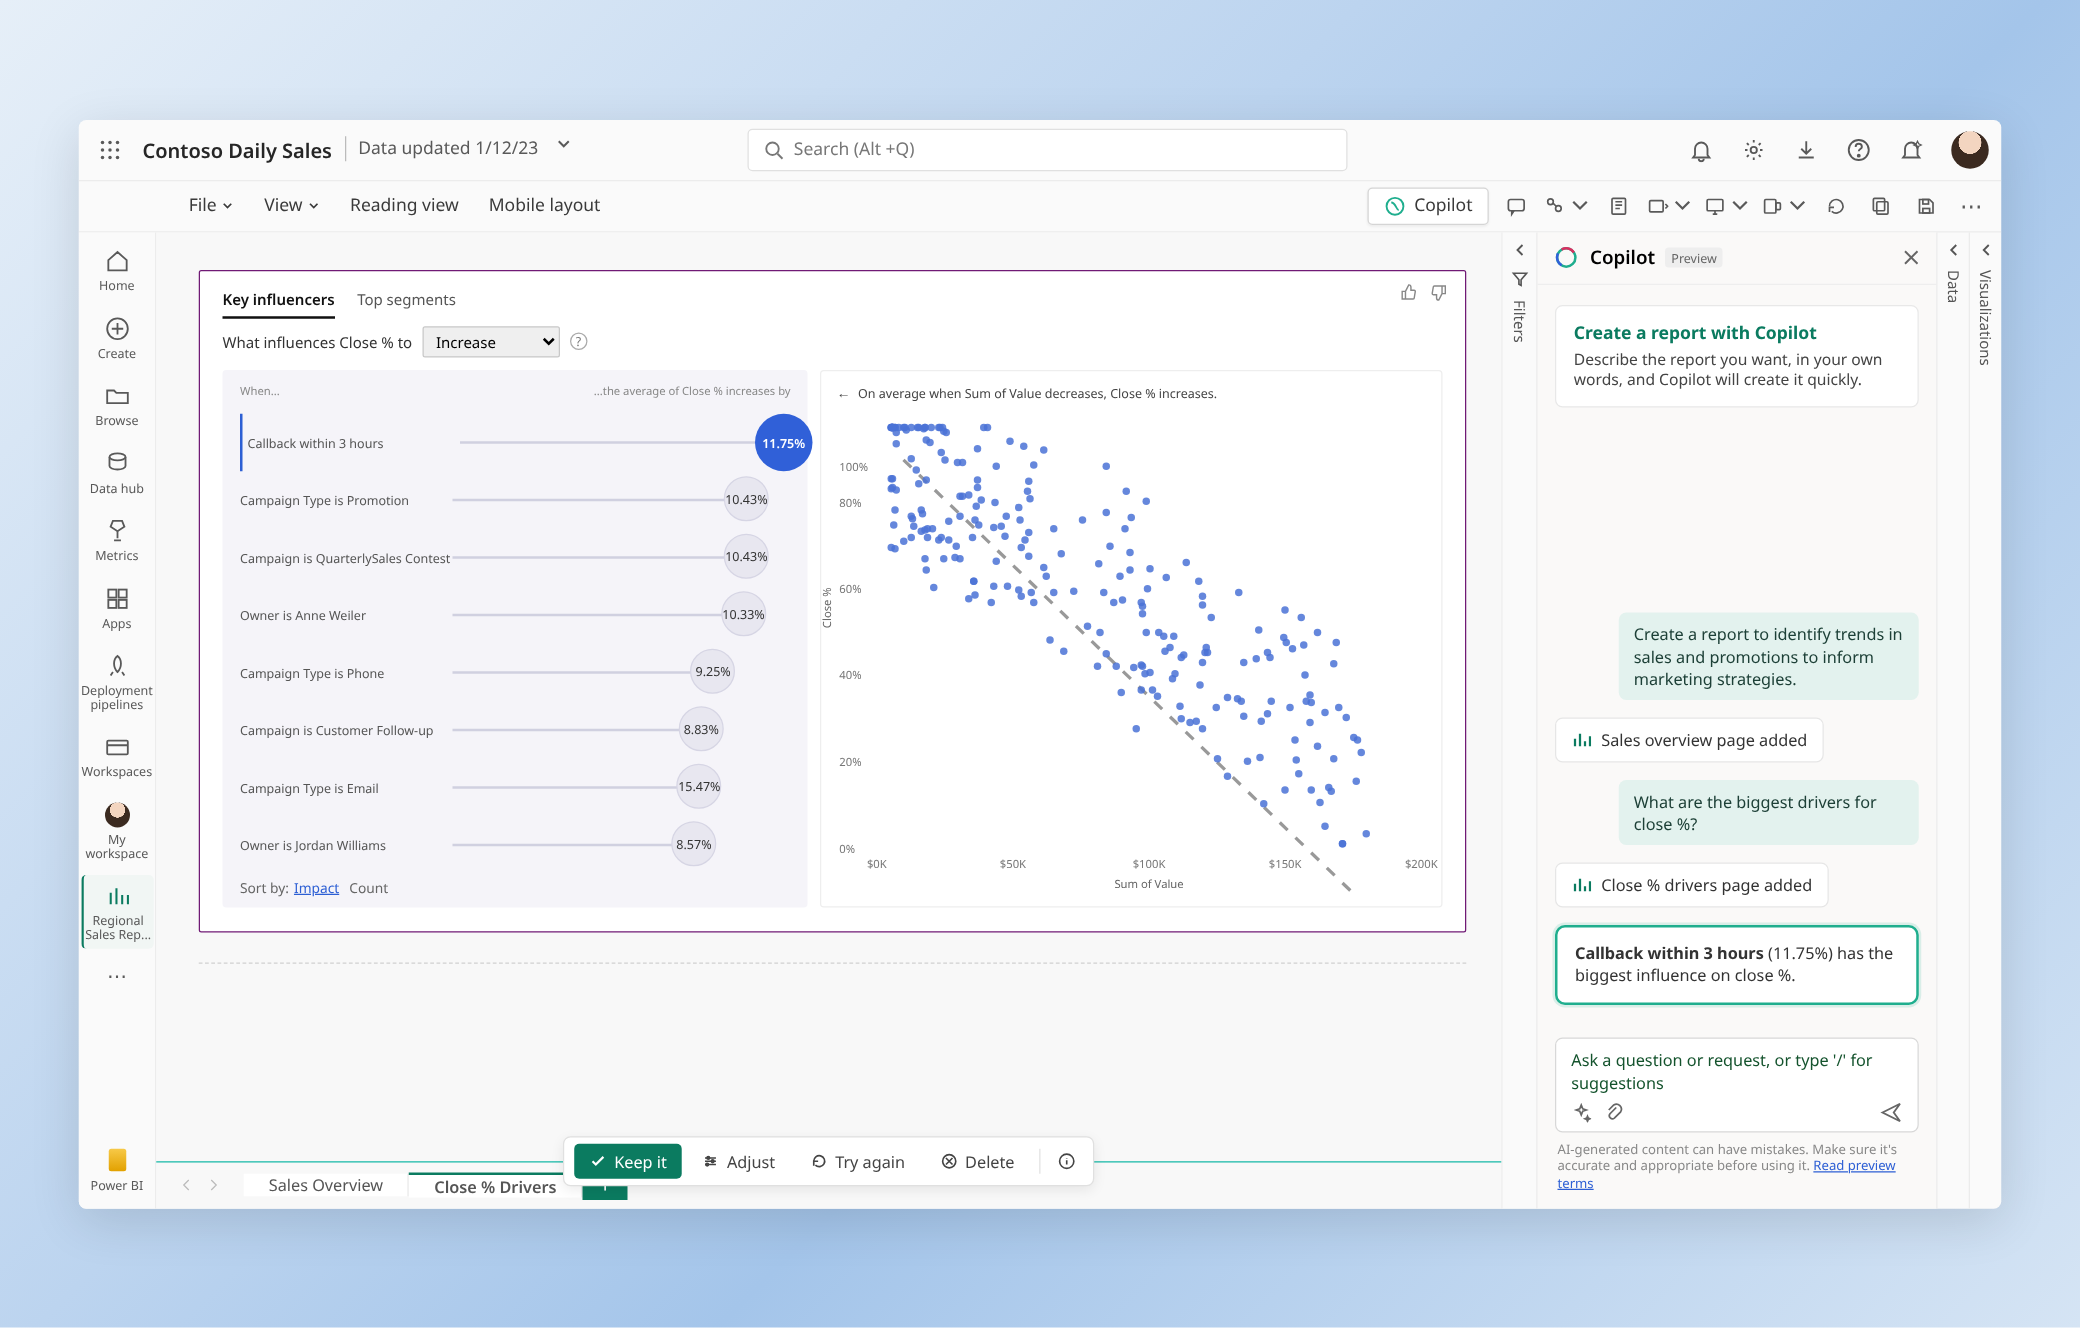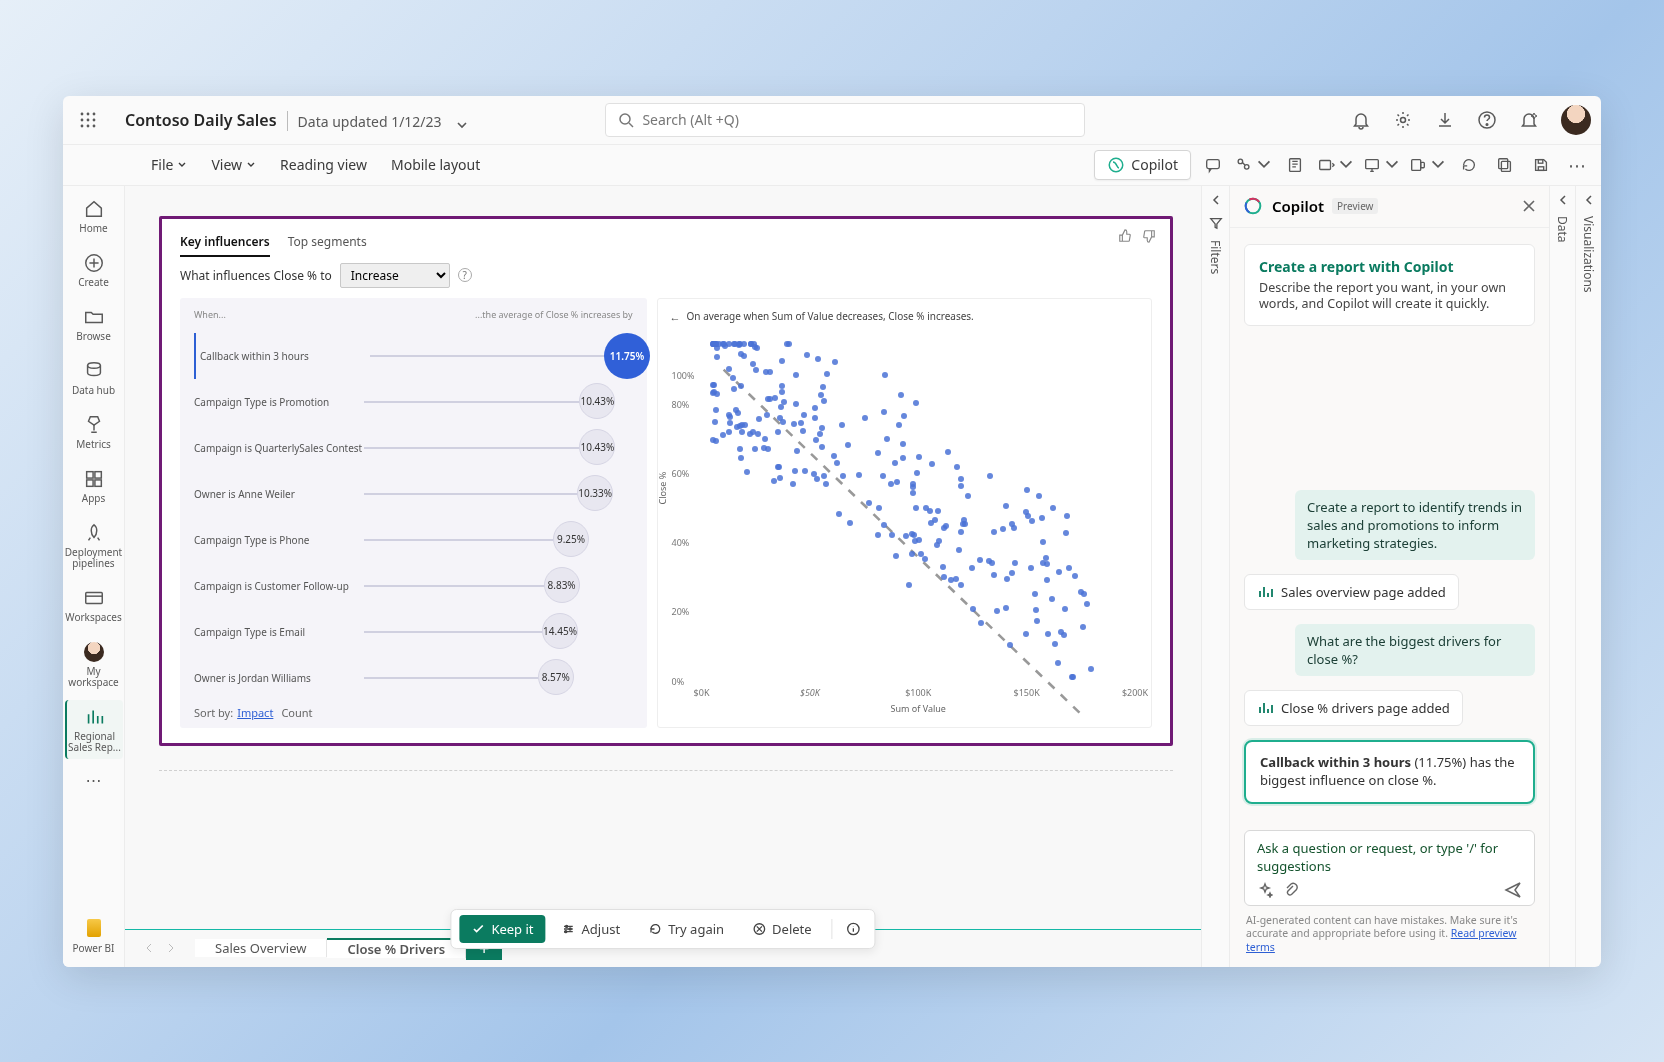--- a/index.html
+++ b/index.html
@@ -11,21 +11,21 @@
   .app-window {
     width: 1538px; height: 871px; background: #fafafa;
     border-radius: 6px; box-shadow: 0 10px 40px rgba(0,0,0,0.12);
     display: flex; flex-direction: column; overflow: hidden;
   }
 
   
   .top-header{height:48px;display:flex;align-items:center;padding:0 10px;gap:10px;}
   .waffle{width:30px;height:30px;display:flex;align-items:center;justify-content:center;color:#595959;cursor:pointer;border-radius:4px;}
   .waffle svg{width:16px;height:16px;}
-  .title-block{display:flex;align-items:flex-end;gap:10px;margin-left:12px;}
+  .title-block{display:flex;align-items:flex-start;gap:10px;margin-left:1px;}
   .title-text{font-weight:600;font-size:16px;color:#262626;}
   .title-sep{width:1px;height:20px;background:#bbb;}
   .title-sub{font-size:14px;color:#595959;}
   .chev{width:12px;height:12px;color:#595959;margin-left:4px;}
   .search-box{margin-left:auto;margin-right:auto;width:480px;height:34px;background:#fff;border:1px solid #e0e0e0;border-radius:4px;display:flex;align-items:center;padding:0 12px;gap:8px;color:#777;font-size:14px;}
   .search-box svg{width:16px;height:16px;}
   .header-icons{margin-left:auto;display:flex;align-items:center;gap:22px;color:#595959;}
   .header-icons .icon{width:20px;height:20px;display:flex;align-items:center;justify-content:center;cursor:pointer;}
   .avatar{width:30px;height:30px;border-radius:50%;background:radial-gradient(circle at 50% 30%, #f3d5c0 35%, #3b2a20 36%);}
 
@@ -48,21 +48,21 @@
   .rail-item .ricon{width:22px;height:22px;color:#595959;display:flex;align-items:center;justify-content:center;}
   .rail-item.active{border-left:2px solid #0b7b60;background:#f1f6f4;}
   .rail-label{text-align:center;line-height:1.1;}
   .rail-more{margin-top:4px;font-size:16px;color:#595959;cursor:pointer;}
   .rail-bottom{margin-top:auto;padding:10px 0 12px;text-align:center;}
   .rail-bottom .pbi-logo{width:14px;height:18px;background:linear-gradient(#f7c948,#e2a100);margin:0 auto 4px;border-radius:2px;}
 
   
   .canvas-area{flex:1;display:flex;flex-direction:column;min-width:0;background:#f8f8f8;position:relative;}
   .canvas-inner{flex:1;padding:30px 28px 10px 34px;position:relative;}
-  .visual-card{width:100%;height:530px;background:#fff;border:3px solid #701a75;border-radius:2px;padding:14px 18px;position:relative;}
+  .visual-card{width:100%;height:530px;background:#fff;border:1px solid #701a75;border-radius:2px;padding:14px 18px;position:relative;}
   .tabs-row{display:flex;gap:18px;font-size:12px;color:#555;margin-bottom:6px;}
   .tabs-row .tab{padding-bottom:5px;cursor:pointer;}
   .tabs-row .tab.active{color:#111;border-bottom:2px solid #111;font-weight:600;}
   .card-icons{position:absolute;right:14px;top:10px;display:flex;gap:10px;color:#888;}
   .card-icons svg{width:14px;height:14px;cursor:pointer;}
   .influence-row{display:flex;align-items:center;gap:8px;font-size:12px;color:#333;margin:6px 0 10px;}
   .influence-row select{font-size:12px;padding:2px 6px;border:1px solid #c8c8c8;border-radius:2px;width:110px;}
   .qmark{width:14px;height:14px;border:1px solid #aaa;border-radius:50%;font-size:10px;display:flex;align-items:center;justify-content:center;color:#777;cursor:pointer;}
 
   .split{display:flex;gap:10px;height:430px;}
@@ -465,21 +465,21 @@
       <div class="inf-label">Campaign is Customer Follow-up</div>
       <div class="bar-area">
         <div class="bar-thin" style="width:73.58333333333333%"></div>
         <div class="bubble " style="left:calc(73.58333333333333% - 18px)">8.83%</div>
       </div>
                   </div>
                   <div class="inf-row">
       <div class="inf-label">Campaign Type is Email</div>
       <div class="bar-area">
         <div class="bar-thin" style="width:73%"></div>
-        <div class="bubble " style="left:calc(73% - 18px)">14.45%</div>
+        <div class="bubble " style="left:calc(73% - 18px)">15.47%</div>
       </div>
                   </div>
                   <div class="inf-row">
       <div class="inf-label">Owner is Jordan Williams</div>
       <div class="bar-area">
         <div class="bar-thin" style="width:71.41666666666667%"></div>
         <div class="bubble " style="left:calc(71.41666666666667% - 18px)">8.57%</div>
       </div>
                   </div>
                 </div>
@@ -496,21 +496,21 @@
                   </svg>
                 <div class="axis-label-y">Close %</div>
                 <div class="axis-label-x">Sum of Value</div>
               <div class="ytick" style="top: 100%;">0%</div>
                   <div class="ytick" style="top: 80%;">20%</div>
                   <div class="ytick" style="top: 60%;">40%</div>
                   <div class="ytick" style="top: 40%;">60%</div>
                   <div class="ytick" style="top: 20%;">80%</div>
                   <div class="ytick" style="top: 0%; margin-top: 40px;">100%</div>
                   <div class="xtick" style="left: 0%;">$0K</div>
-                  <div class="xtick" style="left: 25%; font-style: italic;">$50K</div>
+                  <div class="xtick" style="left: 25%;">$50K</div>
                   <div class="xtick" style="left: 50%;">$100K</div>
                   <div class="xtick" style="left: 75%;">$150K</div>
                   <div class="xtick" style="left: 100%;">$200K</div>
                   <div class="pt" style="left: 2%; top: 13.7676%;"></div>
                   <div class="pt" style="left: 51.0394%; top: 49.2495%;"></div>
                   <div class="pt" style="left: 44.8927%; top: 25.2917%;"></div>
                   <div class="pt" style="left: 74.0605%; top: 50.3835%;"></div>
                   <div class="pt" style="left: 7.36992%; top: 20.9776%;"></div>
                   <div class="pt" style="left: 76.1918%; top: 73.9975%;"></div>
                   <div class="pt" style="left: 15.1495%; top: 9.99421%;"></div>

